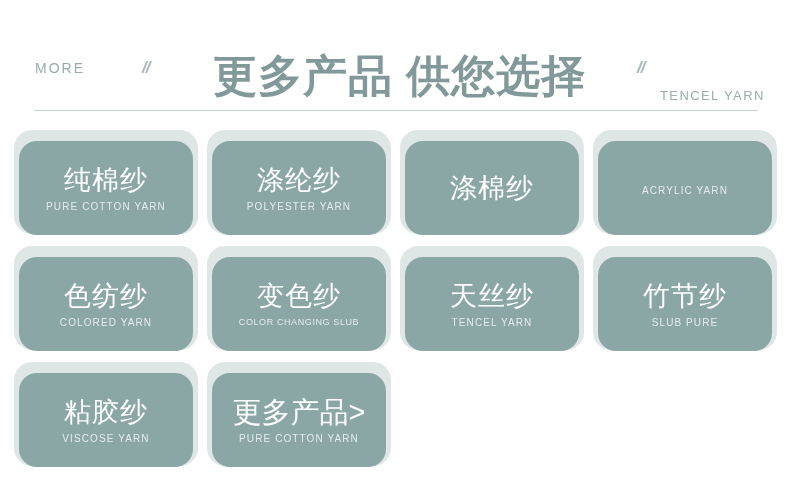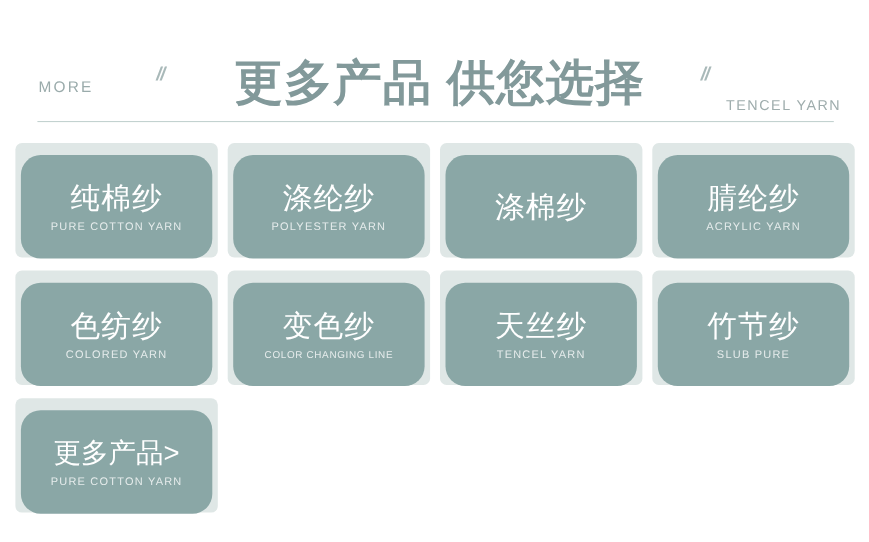--- a/index.html
+++ b/index.html
@@ -26,21 +26,21 @@
   
   .header {
     position: relative;
     height: 120px;
     width: 790px;
   }
 
   .hdr-more {
     position: absolute;
     left: 35px;
-    top: 71px;
+    top: 60px;
     font-size: 14px;
     letter-spacing: 2.0px;
     color: #9aabab;
     font-family: "Liberation Sans", "DejaVu Sans", sans-serif;
     white-space: nowrap;
   }
 
   .hdr-slash-left {
     position: absolute;
     left: 142px;
@@ -117,21 +117,21 @@
     box-sizing: border-box;
   }
 
   
   .card-frame {
     position: absolute;
     left: 0px;
     top: 6px;
     width: 184px;
     height: 104px;
-    border-radius: 6px;
+    border-radius: 18px;
     background: #dfe7e6;
     box-sizing: border-box;
   }
 
   
   .card {
     position: absolute;
     left: 5px;
     top: 11px;
     width: 174px;
@@ -151,21 +151,21 @@
     color: #ffffff;
     font-size: 27px;
     font-weight: 400;
     line-height: 32px;
     letter-spacing: 1px;
     white-space: nowrap;
     text-align: center;
   }
 
   .card-title.compact {
-    font-size: 25px;
+    font-size: 29px;
     letter-spacing: 0px;
   }
 
   .card-sub {
     margin-top: 4px;
     color: #ffffff;
     opacity: 0.78;
     font-size: 10px;
     letter-spacing: 1.1px;
     line-height: 13px;
@@ -218,38 +218,37 @@
       <div class="card-slot">
         <div class="card-frame">
           <div class="card">
             <div class="card-title">涤棉纱</div>
           </div>
         </div>
       </div>
       <div class="card-slot">
         <div class="card-frame">
           <div class="card">
-            <div class="card-title">腈纶纱</div>
             <div class="card-sub">ACRYLIC YARN</div>
           </div>
         </div>
       </div>
       <div class="card-slot">
         <div class="card-frame">
           <div class="card">
             <div class="card-title">色纺纱</div>
             <div class="card-sub">COLORED YARN</div>
           </div>
         </div>
       </div>
       <div class="card-slot">
         <div class="card-frame">
           <div class="card">
             <div class="card-title">变色纱</div>
-            <div class="card-sub tight">COLOR CHANGING LINE</div>
+            <div class="card-sub tight">COLOR CHANGING SLUB</div>
           </div>
         </div>
       </div>
       <div class="card-slot">
         <div class="card-frame">
           <div class="card">
             <div class="card-title">天丝纱</div>
             <div class="card-sub">TENCEL YARN</div>
           </div>
         </div>
@@ -258,20 +257,28 @@
         <div class="card-frame">
           <div class="card">
             <div class="card-title">竹节纱</div>
             <div class="card-sub">SLUB PURE</div>
           </div>
         </div>
       </div>
       <div class="card-slot">
         <div class="card-frame">
           <div class="card">
+            <div class="card-title">粘胶纱</div>
+            <div class="card-sub">VISCOSE YARN</div>
+          </div>
+        </div>
+      </div>
+      <div class="card-slot">
+        <div class="card-frame">
+          <div class="card">
             <div class="card-title compact">更多产品&gt;</div>
             <div class="card-sub">PURE COTTON YARN</div>
           </div>
         </div>
       </div>
     </div>
 
 </div>
 
 </body></html>

